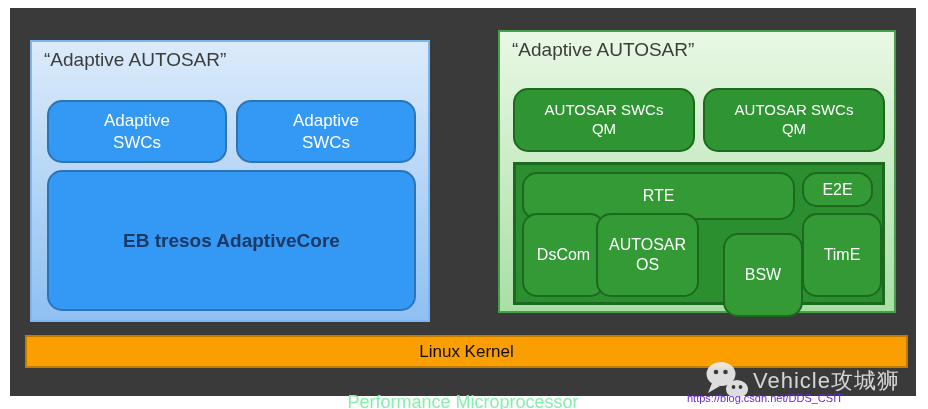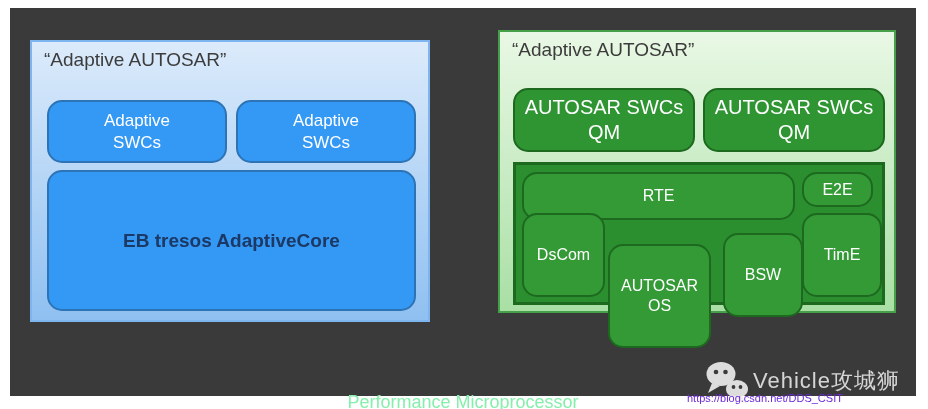--- a/index.html
+++ b/index.html
@@ -34,32 +34,32 @@
   
   .swc-blue{background:var(--blue-fill,#3498f5);border:2px solid var(--blue-border,#2d74b6);font-size:17px;}
   .swc-a1{left:15px;top:58px;width:180px;height:63px;}
   .swc-a2{left:204px;top:58px;width:180px;height:63px;}
   .core{
     left:15px;top:128px;width:369px;height:141px;
     background:var(--blue-fill,#3498f5);border:2px solid var(--blue-border,#2d6db5);
     color:var(--navy-text,#1c3864);font-weight:bold;font-size:19px;
   }
   
-  .swc-green{background:var(--green-fill,#2f9532);border:2px solid var(--green-dark-border,#1d691f);font-size:20px;}
+  .swc-green{background:var(--green-fill,#2f9532);border:2px solid var(--green-dark-border,#1d691f);font-size:15px;}
   .swc-c1{left:13px;top:56px;width:182px;height:64px;}
   .swc-c2{left:203px;top:56px;width:182px;height:64px;}
   .group{
     position:absolute;left:13px;top:130px;width:372px;height:143px;box-sizing:border-box;
     background:var(--green-group-fill,#2c8f2f);border:3px solid var(--green-dark-border,#1c671e);
   }
   .gbox{background:var(--green-box-fill,#339a36);border:2px solid var(--green-dark-border,#1d691f);font-size:16px;}
   .g-rte{left:6px;top:7px;width:273px;height:48px;}
   .g-e2e{left:286px;top:7px;width:71px;height:35px;}
   .g-dscom{left:6px;top:48px;width:83px;height:84px;}
-  .g-os{left:92px;top:48px;width:103px;height:104px;margin-top:31px;}
+  .g-os{left:80px;top:48px;width:103px;height:84px;}
   .g-bsw{left:207px;top:48px;width:80px;height:84px;margin-top:20px;}
   .g-time{left:286px;top:48px;width:80px;height:84px;}
   
   .kernel-bar{
     position:absolute;left:15px;top:327px;width:883px;height:33px;box-sizing:border-box;
     background:var(--orange-fill,#fb9e00);border:2px solid var(--orange-border,#c07c00);
     display:flex;align-items:center;justify-content:center;
     color:#0d0d0d;font-size:17px;
   }
   .processor-label{
@@ -102,20 +102,23 @@
         <div class="cell gbox g-rte">RTE</div>
         <div class="cell gbox g-e2e">E2E</div>
         <div class="cell gbox g-dscom">DsCom</div>
         <div class="cell gbox g-os">AUTOSAR
 OS</div>
         <div class="cell gbox g-bsw">BSW</div>
         <div class="cell gbox g-time">TimE</div>
       </div>
     </div>
 
+    <div class="kernel-bar">
+      <span>Linux Kernel</span>
+    </div>
     <div class="processor-label">Performance Microprocessor</div>
   </div>
 
   <div class="watermark">
     <svg class="wm-icon" width="52" height="46" viewBox="0 0 52 46" xmlns="http://www.w3.org/2000/svg">
       <defs>
         <mask id="wmmask">
           <rect width="52" height="46" fill="black"></rect>
           <ellipse cx="19" cy="14" rx="14.5" ry="12" fill="white"></ellipse>
           <path d="M10 23 L6 33 L18 26 Z" fill="white"></path>

